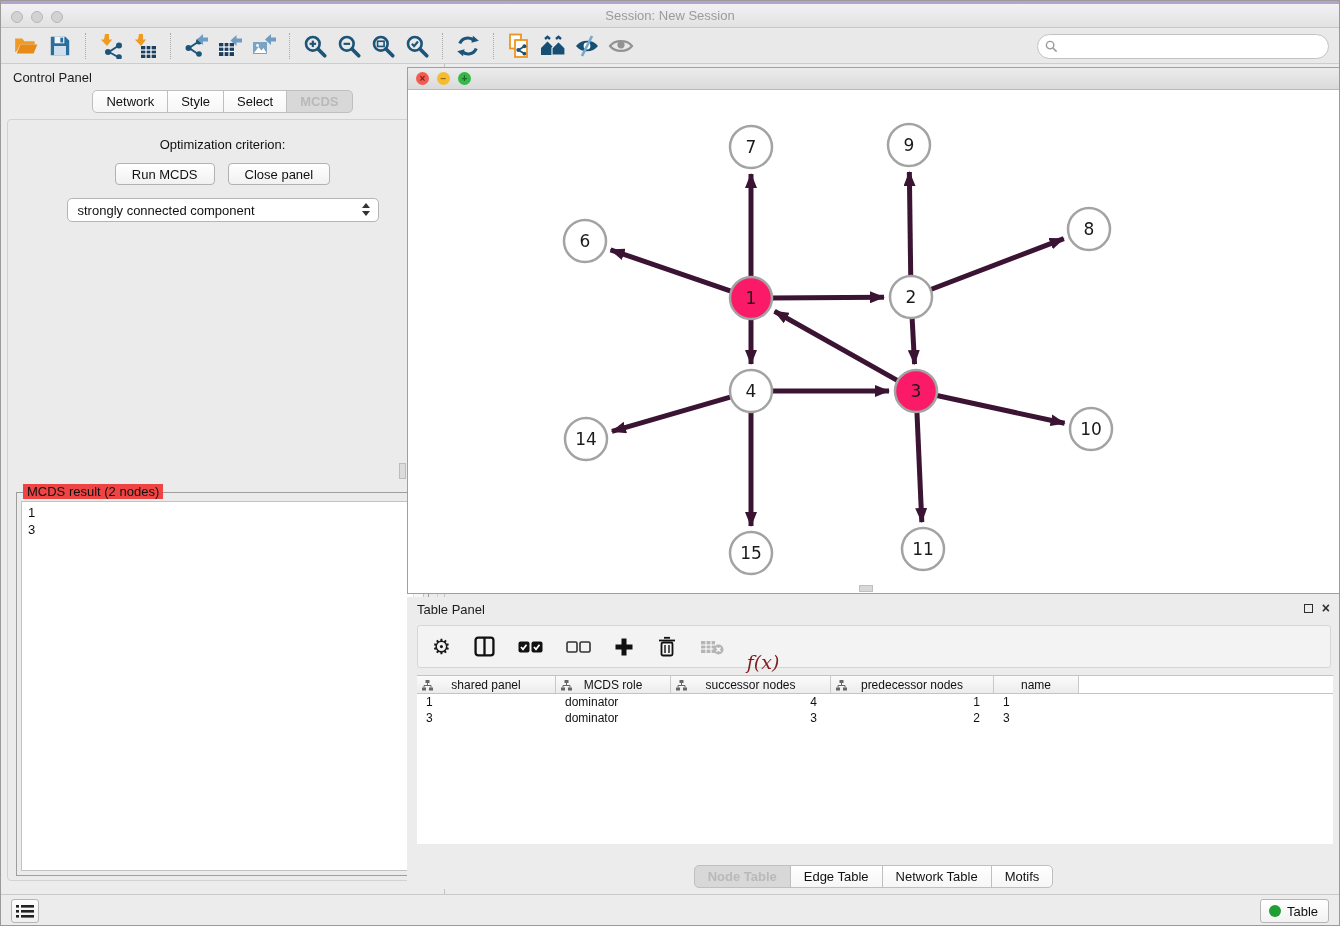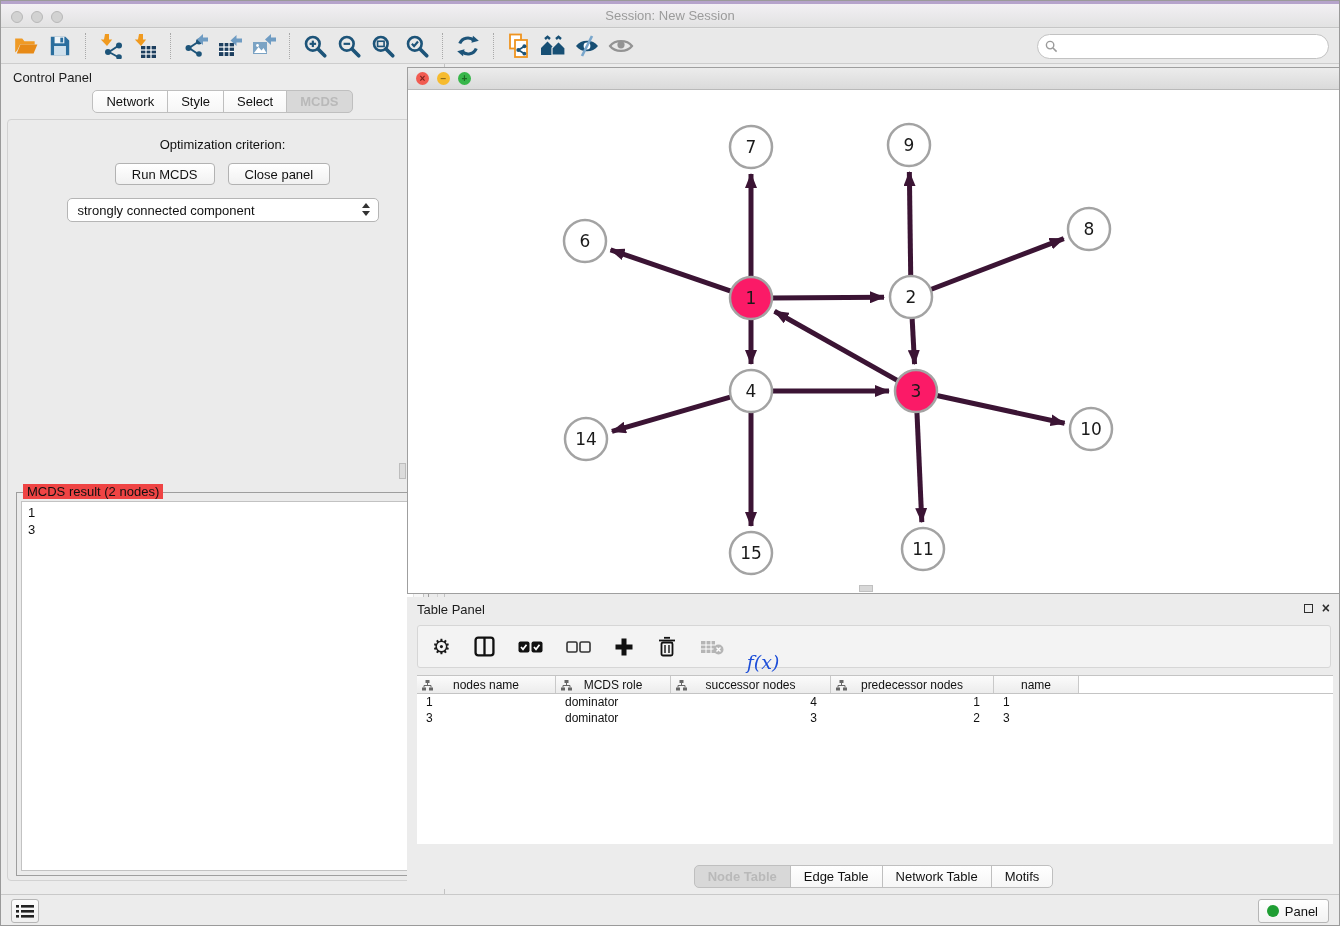--- a/index.html
+++ b/index.html
@@ -81,21 +81,21 @@
     background:#d8d8d8; border:1px solid #c0c0c0; }
 
   
   #table-panel{ position:absolute; left:406px; top:596px; width:933px; height:292px; background:#ececec; }
   #tp-title{ position:absolute; left:10px; top:5px; font-size:13px; color:#1c1c1c; }
   #tp-toolbar{ position:absolute; left:10px; right:9px; top:28px; height:43px;
     background:#f3f3f3; border:1px solid #d6d6d6; border-radius:3px;
     display:flex; align-items:center; padding-left:14px; gap:23px; }
   .tp-icon{ display:flex; align-items:center; justify-content:center; cursor:pointer; height:24px; }
   .tp-icon.disabled{ cursor:default; }
-  #fx-label{ font-family:"DejaVu Serif", serif; font-style:italic; font-size:19px; color:#1d4ed8;margin-top:31px; }
+  #fx-label{ font-family:"DejaVu Serif", serif; font-style:italic; font-size:19px; color:#7f1d1d;margin-top:31px; }
   #gear-glyph{ font-family:"DejaVu Sans", sans-serif; font-size:21px; color:#1a1a1a; line-height:22px; }
   #tbl{ position:absolute; left:10px; right:7px; top:78px; }
   #tbl-head{ display:flex; height:19px; border-top:1px solid #c4c4c4; border-bottom:1px solid #c4c4c4; }
   .th{ position:relative; background:linear-gradient(#fbfbfb,#ececec); border-right:1px solid #c9c9c9;
     font-size:12px; color:#111; display:flex; align-items:center; justify-content:center; }
   .th svg{ position:absolute; left:5px; top:4px; }
   .th-fill{ flex:1; background:#fff; }
   #tbl-body{ background:#fff; height:150px; }
   .tr{ display:flex; height:16px; }
   .td{ font-size:12px; color:#111; line-height:16px; overflow:hidden; }
@@ -478,21 +478,21 @@
     </div>
     <div id="tbl">
       <div id="tbl-head">
           <div class="th" style="width: 139px;">
             <svg width="11" height="11" viewBox="0 0 11 11">
               <rect x="3.5" y="0" width="4" height="3" fill="#666"></rect>
               <rect x="0" y="7.5" width="4" height="3" fill="#666"></rect>
               <rect x="7" y="7.5" width="4" height="3" fill="#666"></rect>
               <path d="M5.5 3 v2.5 M2 7.5 V5.5 h7 v2" stroke="#666" stroke-width="1" fill="none"></path>
             </svg>
-            <span>nodes name</span>
+            <span>shared panel</span>
           </div>
           <div class="th" style="width: 115px;">
             <svg width="11" height="11" viewBox="0 0 11 11">
               <rect x="3.5" y="0" width="4" height="3" fill="#666"></rect>
               <rect x="0" y="7.5" width="4" height="3" fill="#666"></rect>
               <rect x="7" y="7.5" width="4" height="3" fill="#666"></rect>
               <path d="M5.5 3 v2.5 M2 7.5 V5.5 h7 v2" stroke="#666" stroke-width="1" fill="none"></path>
             </svg>
             <span>MCDS role</span>
           </div>
@@ -552,17 +552,17 @@
             <rect x="5" y="1" width="13" height="2.6"></rect>
         <rect x="0" y="6" width="3" height="2.6"></rect>
             <rect x="5" y="6" width="13" height="2.6"></rect>
         <rect x="0" y="11" width="3" height="2.6"></rect>
             <rect x="5" y="11" width="13" height="2.6"></rect>
           </g>
       </svg>
     </div>
     <div id="memory-btn">
       <div id="memory-dot"></div>
-      <span>Panel</span>
+      <span>Table</span>
     </div>
   </div>
 
 </div>
 
 </body></html>

